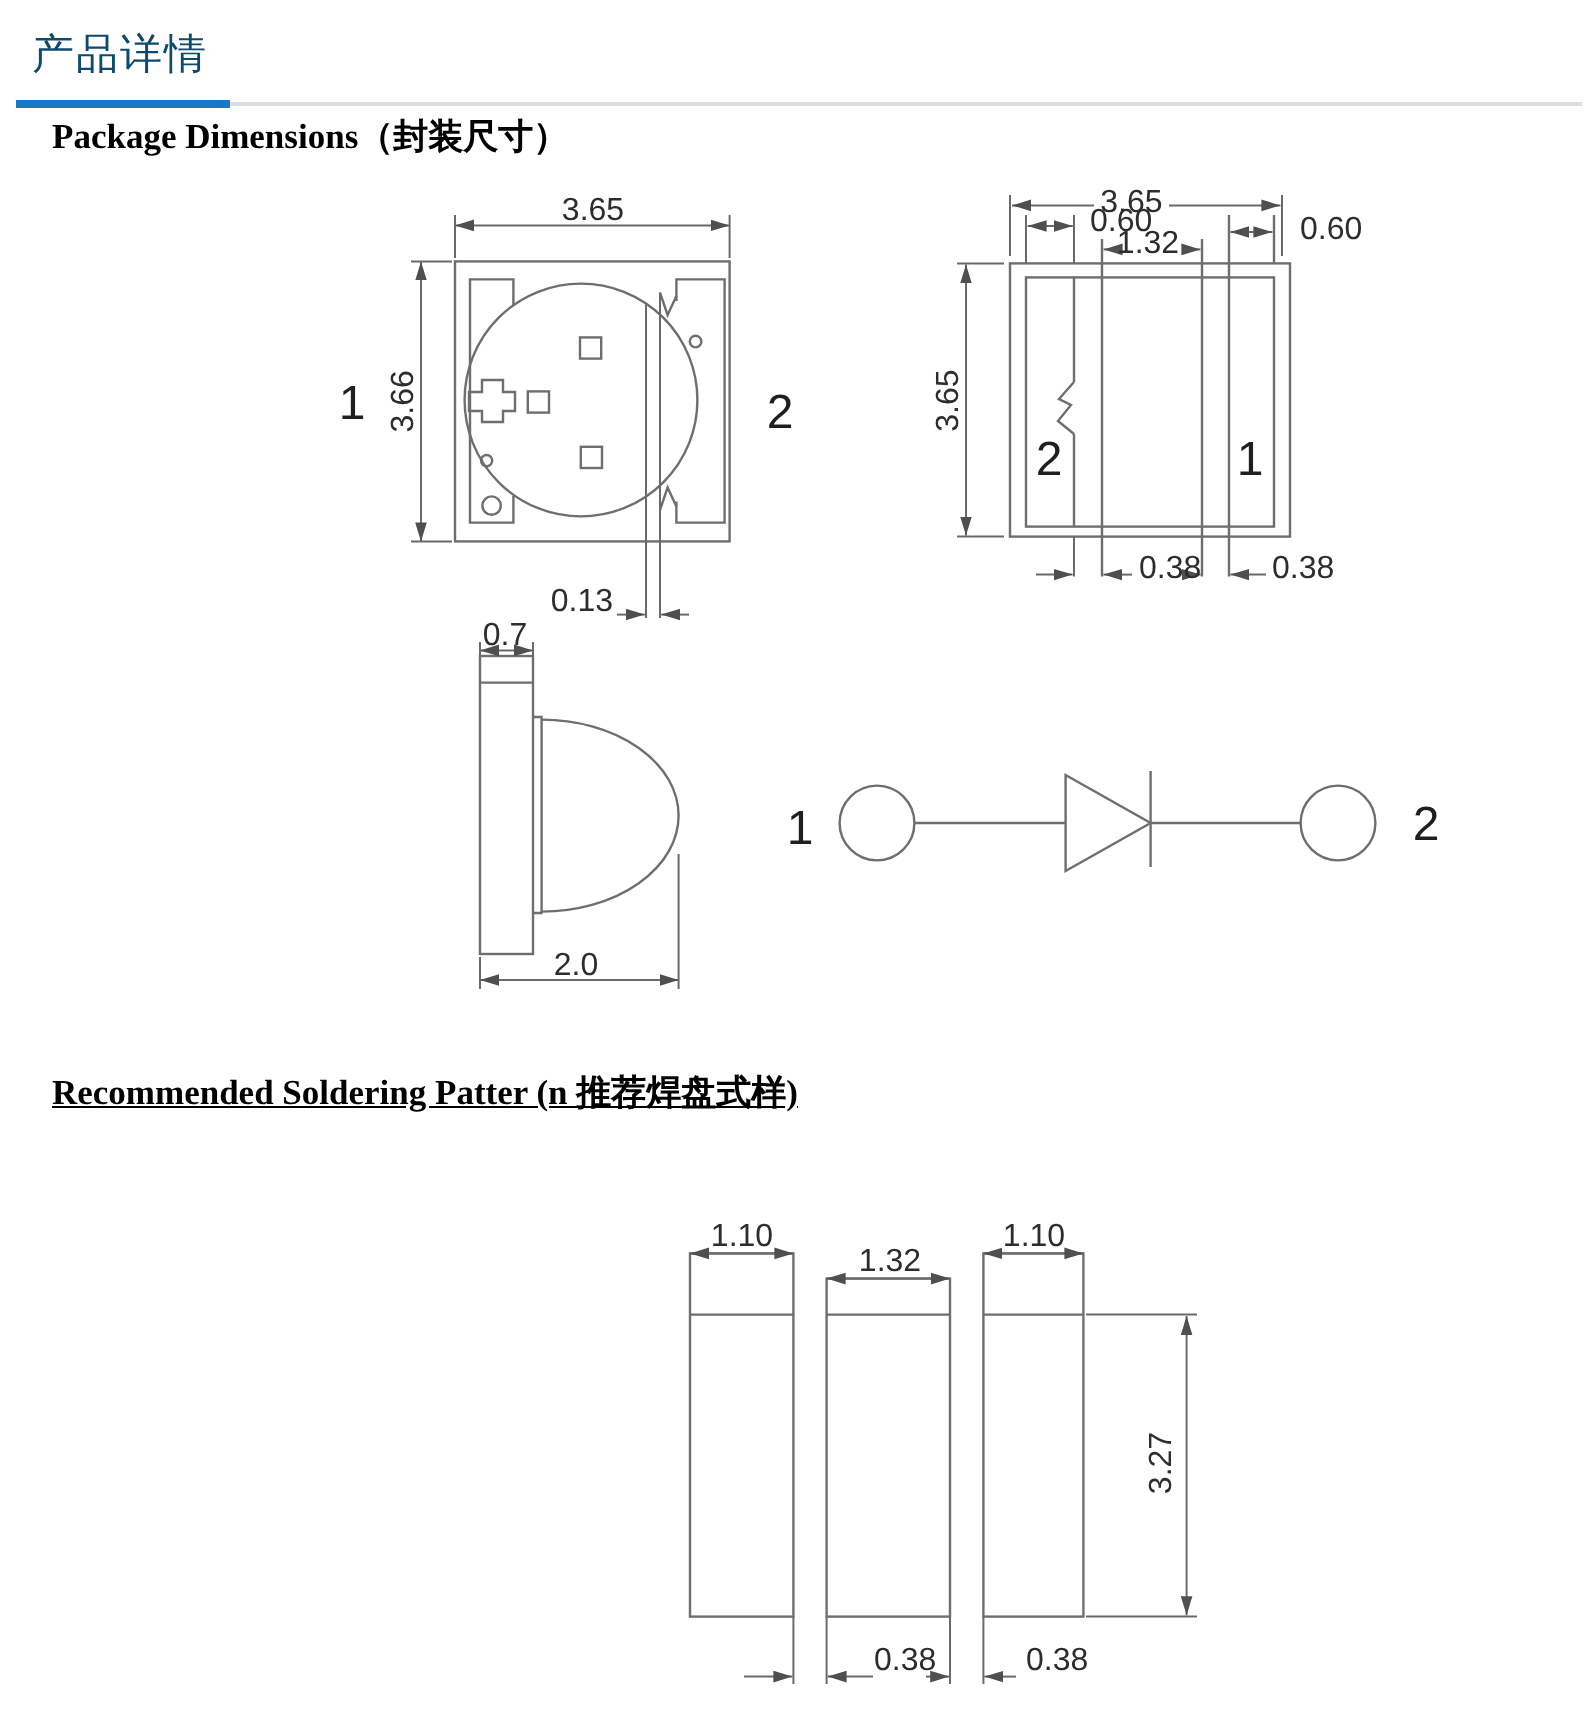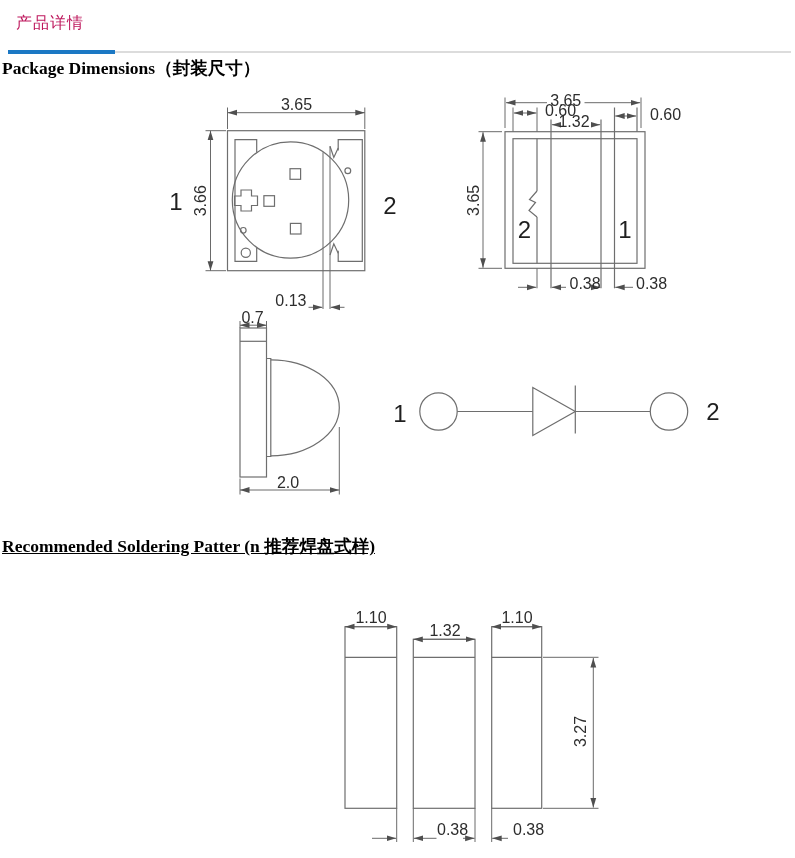--- a/index.html
+++ b/index.html
@@ -1,20 +1,20 @@
 <!DOCTYPE html>
 <html><head>
 <meta charset="utf-8">
 <style>
   html,body{margin:0;padding:0;background:#ffffff;}
   body{width:795px;height:858px;position:relative;font-family:"Liberation Sans",sans-serif;overflow:hidden;}
-  .page-title{position:absolute;left:16px;top:13px;font-size:16px;color:#be185d;letter-spacing:1px;}
+  .page-title{position:absolute;left:16px;top:13px;font-size:21px;color:#0c4a6e;letter-spacing:1px;}
   .divider{position:absolute;left:8px;top:51px;width:783px;height:2px;background:#dcdcdc;}
   .divider-accent{position:absolute;left:8px;top:50px;width:107px;height:3.5px;background:#1b78c4;}
-  .section-heading{position:absolute;left:2px;margin:0;font-family:"Liberation Serif",serif;font-weight:bold;font-size:17.5px;color:#000;}
+  .section-heading{position:absolute;left:26px;margin:0;font-family:"Liberation Serif",serif;font-weight:bold;font-size:17.5px;color:#000;}
   #heading-package{top:56px;}
   #heading-solder{top:534px;text-decoration:underline;}
   svg{position:absolute;overflow:visible;}
   .geo{fill:none;stroke:#6e6e6e;stroke-width:1.2;}
   .dims{fill:none;stroke:#6a6a6a;stroke-width:1;}
   .dim{font-family:"Liberation Sans",sans-serif;font-size:16px;fill:#2d2d2d;stroke:none;}
   .pin{font-family:"Liberation Sans",sans-serif;font-size:24px;fill:#1f1f1f;stroke:none;}
   .arrowhead{fill:#4f4f4f;stroke:none;}
 </style>
 </head>

